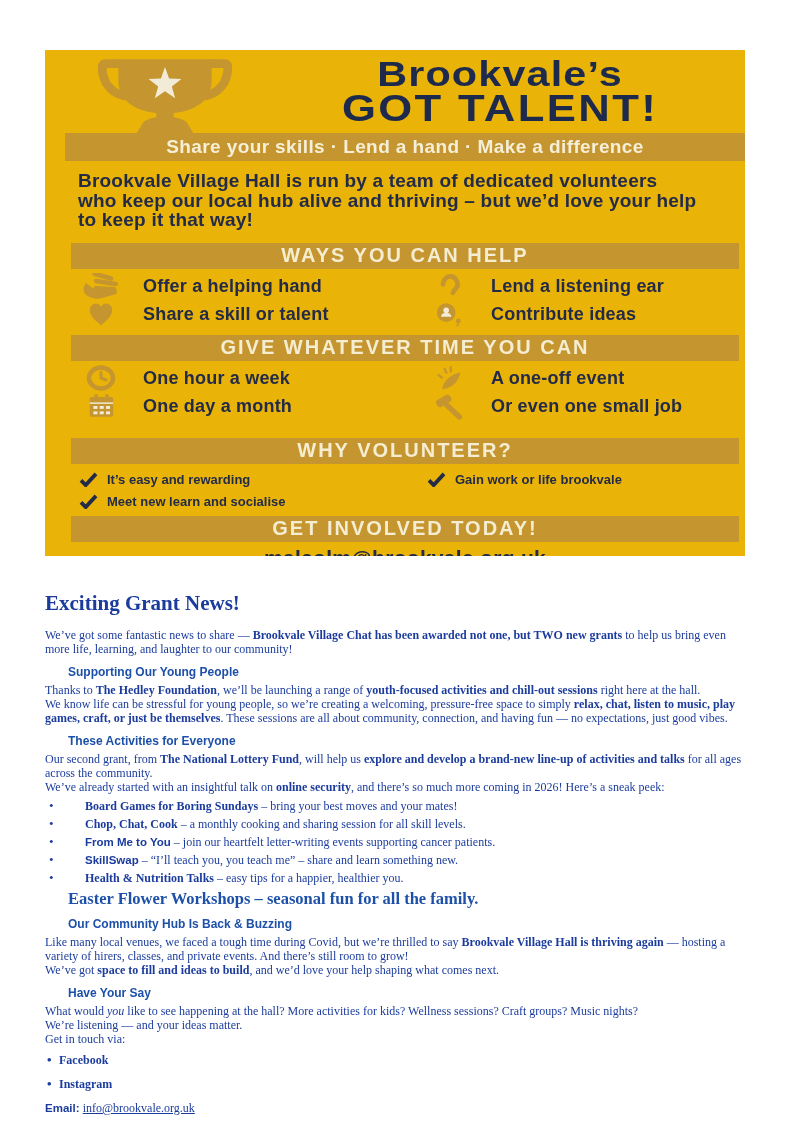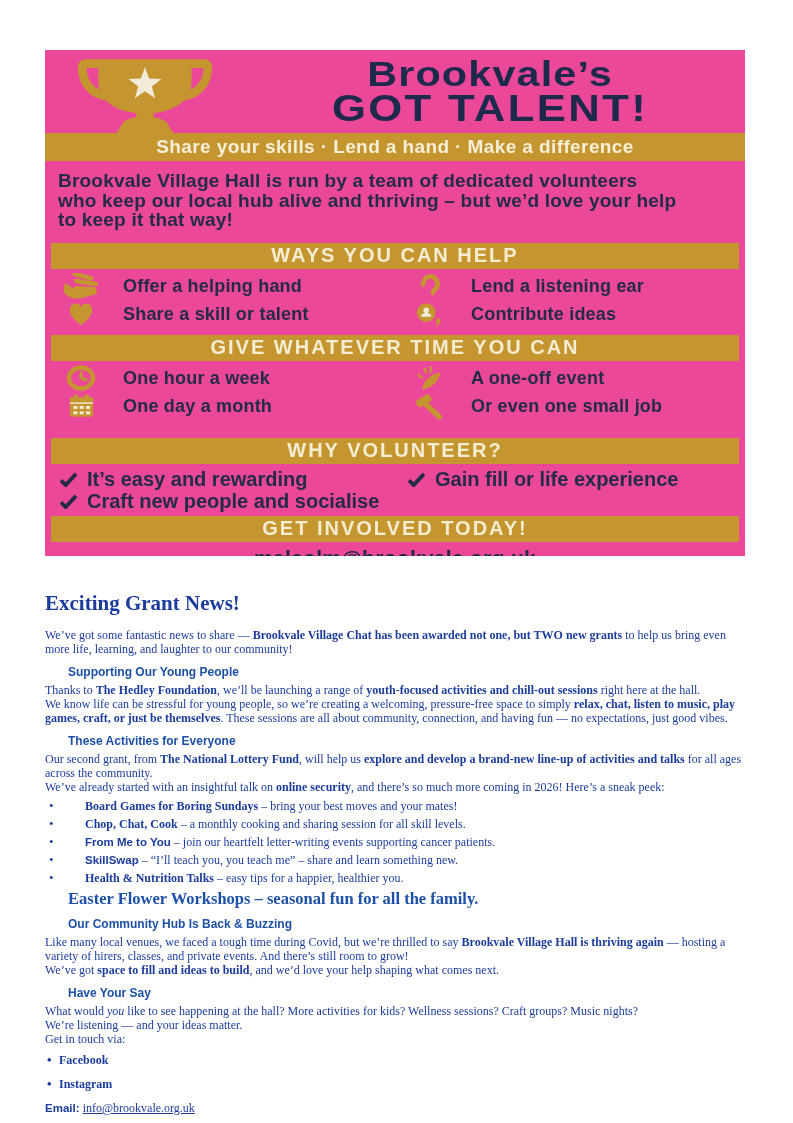--- a/index.html
+++ b/index.html
@@ -6,21 +6,21 @@
   html,body { margin:0; padding:0; }
   body {
     width:793px; height:1123px; position:relative;
     background:#ffffff; font-family:"Liberation Sans", sans-serif;
     overflow:hidden;
   }
 
   
   .poster {
     position:absolute; left:45px; top:50px; width:700px; height:506px;
-    background:#ec4899; color:#232B47; overflow:hidden;
+    background:#eab308; color:#232B47; overflow:hidden;padding-left:20px;
   }
   .p-header { display:flex; align-items:center; height:83px; padding-left:10px; }
   .trophy { width:180px; height:78px; flex:0 0 auto; margin-top:5px; }
   .p-title { flex:1; text-align:center; font-weight:bold; color:#1E2A4C;
              transform:scaleX(1.18); transform-origin:center; }
   .p-title .l1 { font-size:35px; line-height:34px; letter-spacing:1px; }
   .p-title .l2 { font-size:37px; line-height:36px; letter-spacing:2px; }
   .p-tagline { height:28px; background:#C5952F; color:#F5EFD8; font-weight:bold;
                font-size:19px; display:flex; align-items:center; justify-content:center;
                letter-spacing:0.4px; }
@@ -29,21 +29,21 @@
   .p-banner { margin:0 6px; height:26px; background:#C5952F; color:#F5EDD1;
               font-weight:bold; font-size:20px; letter-spacing:2px;
               display:flex; align-items:center; justify-content:center; }
   .b1 { margin-top:13px; } .b2 { margin-top:5px; } .b3 { margin-top:16px; } .b4 { margin-top:3px; }
   .p-grid { display:grid; grid-template-columns:348px 1fr; padding:4px 0 2px 14px; row-gap:1px; }
   .p-item { display:flex; align-items:center; height:27px; gap:20px; }
   .p-item .ic { width:44px; height:27px; display:flex; align-items:center; justify-content:center; flex:0 0 auto; }
   .p-item .lb { font-size:18px; font-weight:bold; letter-spacing:0.2px; white-space:nowrap; }
   .p-checks { padding:5px 0 0 14px; }
   .p-checkrow { display:flex; }
-  .p-check { display:flex; align-items:center; gap:9px; height:22px; font-size:20px; font-weight:bold; white-space:nowrap; }
+  .p-check { display:flex; align-items:center; gap:9px; height:22px; font-size:13px; font-weight:bold; white-space:nowrap; }
   .p-check.c0 { width:348px; }
   .p-email { text-align:center; font-size:21px; font-weight:bold; margin-top:4px; letter-spacing:0.3px; }
 
   
   .doc { position:absolute; left:45px; top:591px; width:706px;
          color:#1B3C9D; font-family:"Liberation Serif", serif;
          font-size:12px; line-height:14px; }
   .doc h1 { font-size:21px; line-height:24px; margin:0 0 13px 0; font-weight:bold; color:#1B3C9D; }
   .doc p { margin:0; }
   .h2 { font-family:"Liberation Sans", sans-serif; color:#1D50A8; font-weight:bold;
@@ -190,29 +190,29 @@
       <span class="p-check c0">
         <svg width="19" height="15" viewBox="0 0 20 16">
             <path d="M2 9 l5 5 L18 2" fill="none" stroke="#232B47" stroke-width="4"></path>
           </svg>
         <span>It’s easy and rewarding</span>
       </span>
       <span class="p-check">
         <svg width="19" height="15" viewBox="0 0 20 16">
             <path d="M2 9 l5 5 L18 2" fill="none" stroke="#232B47" stroke-width="4"></path>
           </svg>
-        <span>Gain fill or life experience</span>
+        <span>Gain work or life brookvale</span>
       </span>
     </div>
     <div class="p-checkrow">
       <span class="p-check">
         <svg width="19" height="15" viewBox="0 0 20 16">
             <path d="M2 9 l5 5 L18 2" fill="none" stroke="#232B47" stroke-width="4"></path>
           </svg>
-        <span>Craft new people and socialise</span>
+        <span>Meet new learn and socialise</span>
       </span>
     </div>
   </div>
 
   <div class="p-banner b4">GET INVOLVED TODAY!</div>
 
   <div class="p-email">malcolm@brookvale.org.uk</div>
 </div>
 
 <div class="doc">

